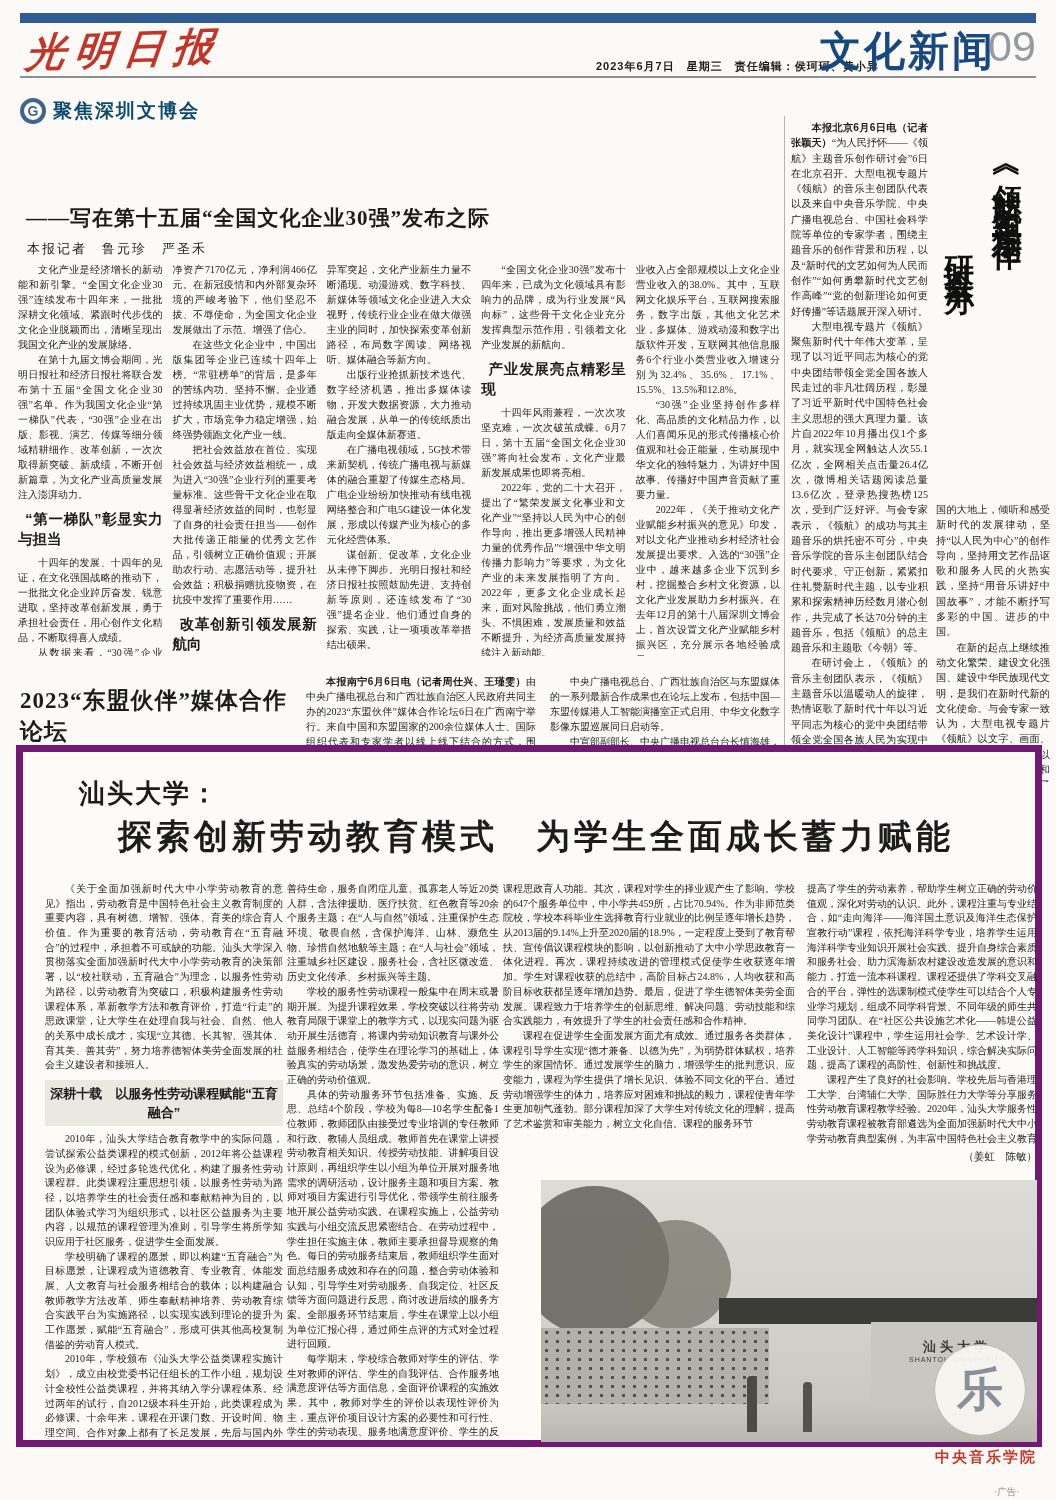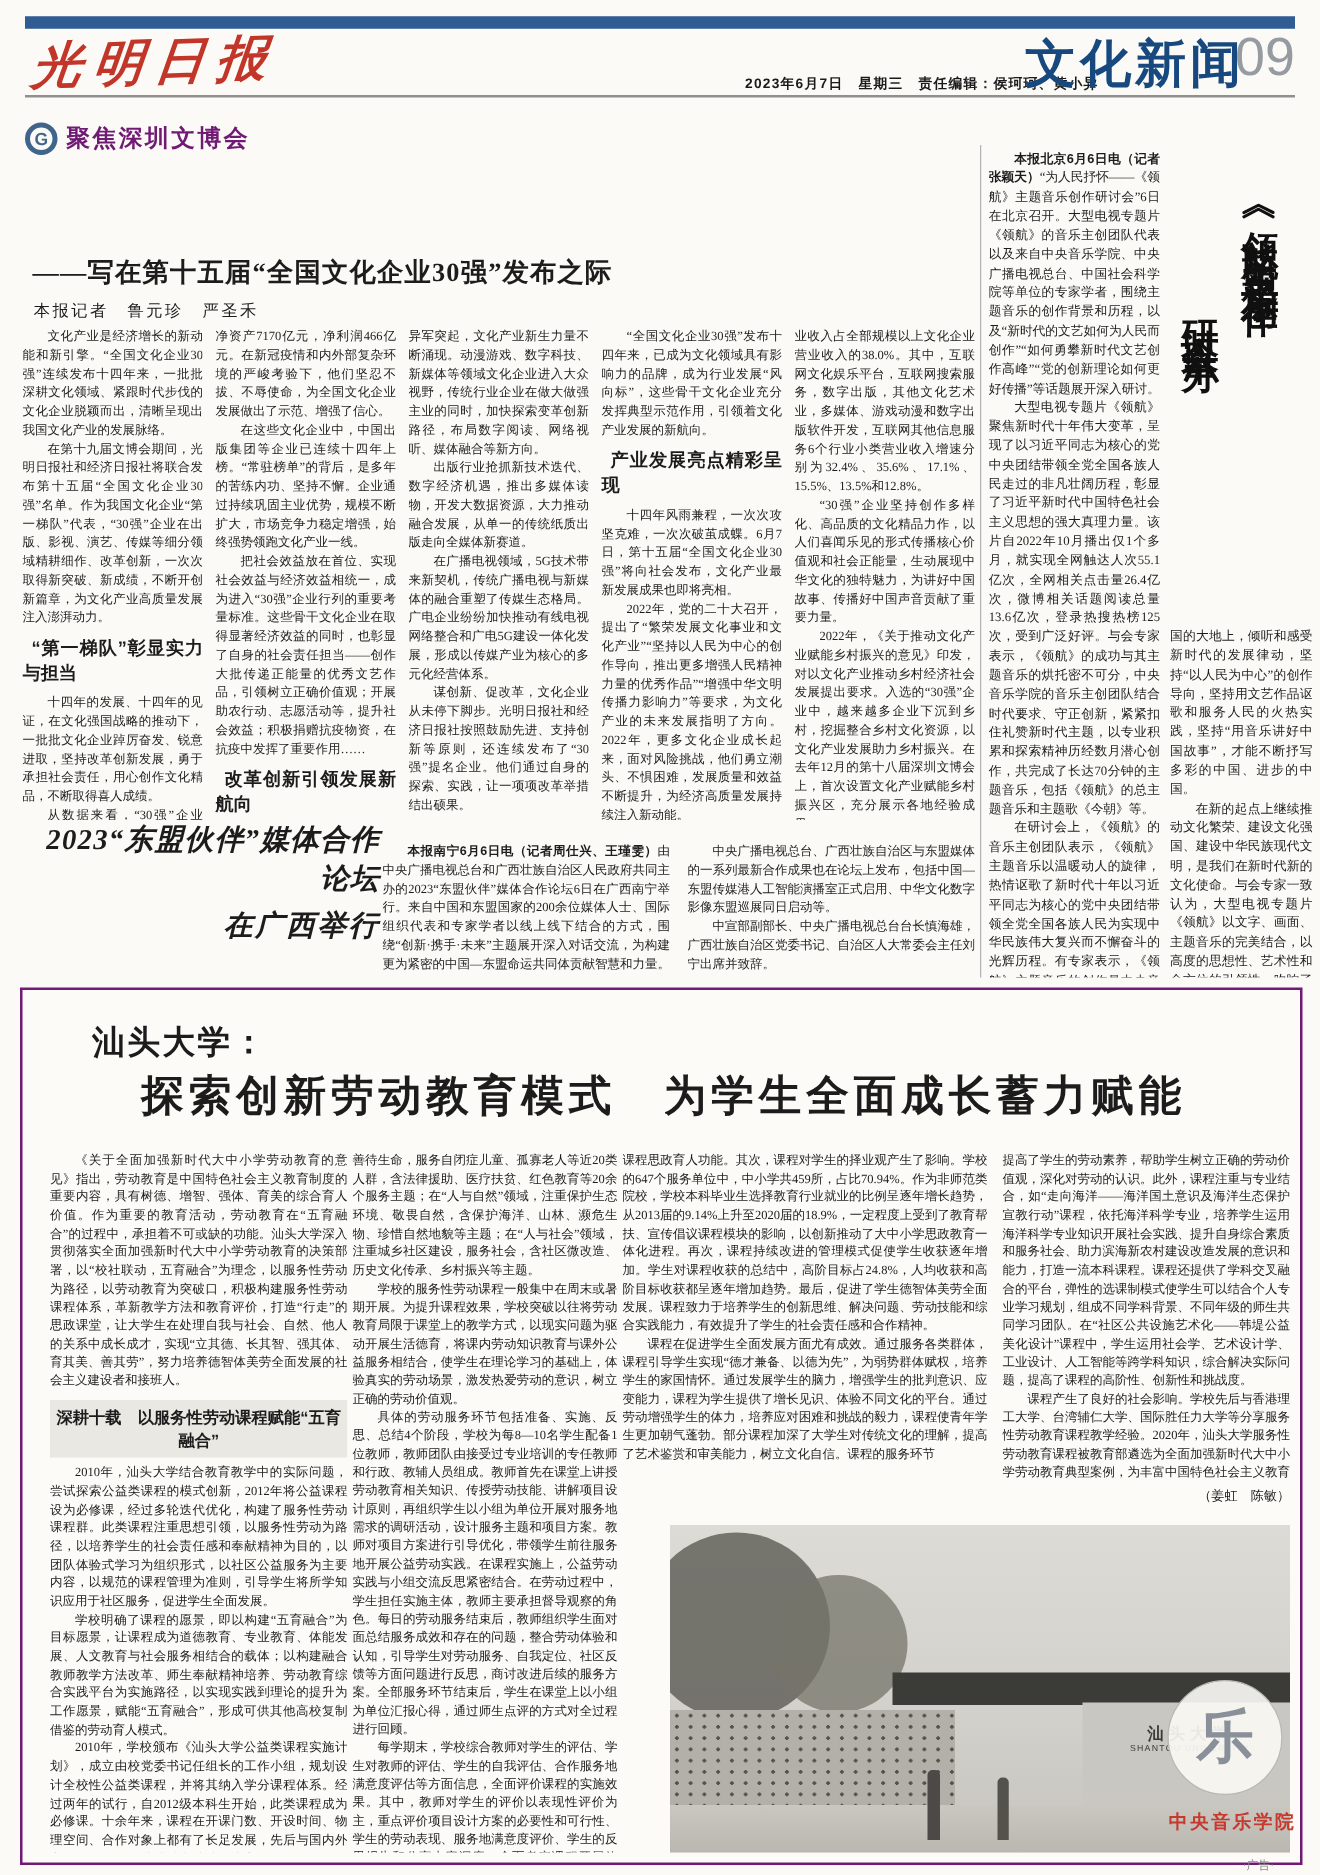--- a/index.html
+++ b/index.html
@@ -22,59 +22,59 @@
     letter-spacing:3px; font-family:"Liberation Sans","DejaVu Sans",sans-serif;text-align:right; }
   .page-num { left:988px; top:22px; font-size:43px; color:#959ba1;
     font-family:"Liberation Sans","DejaVu Sans",sans-serif; }
   .header-rule { left:20px; top:76px; width:1016px; height:2px; background:#8f8f8f; }
 
   
   .badge { left:20px; top:98px; display:flex; align-items:center; gap:7px; }
   .badge-icon { width:26px; height:26px; border-radius:50%; border:4px solid #40658c;
     color:#40658c; font-weight:900; font-size:14px; line-height:18px; text-align:center;
     font-family:"Liberation Sans","DejaVu Sans",sans-serif; }
-  .badge-label { font-size:19px; font-weight:900; color:#701a75; letter-spacing:2px;
+  .badge-label { font-size:19px; font-weight:900; color:#0c4a6e; letter-spacing:2px;
     font-family:"Liberation Sans","DejaVu Sans",sans-serif; }
 
   
   .lead-headline { left:22px; top:126px; width:746px; font-size:43px; font-weight:900;
     letter-spacing:2px; white-space:nowrap; color:#111; }
   .lead-subtitle { left:26px; top:204px; font-size:21px; font-weight:700; letter-spacing:1px; }
   .lead-byline { left:27px; top:240px; font-size:13px; letter-spacing:2px; }
 
   .main-cols { left:18px; top:262px; width:762px; height:394px; display:flex; gap:10px; }
   .mcol { flex:1 1 0; font-size:10px; line-height:1.5; text-align:justify; overflow:hidden; }
   .para { margin:0; text-indent:2em; }
   .para.cont { text-indent:0; }
   .para b { font-family:"Liberation Sans","DejaVu Sans",sans-serif; font-weight:700; }
   .main-cols .subhead, .asean-cols .subhead {
     font-family:"Liberation Sans","DejaVu Sans",sans-serif; font-weight:700;
     font-size:14.5px; line-height:1.4; margin:7px 0 5px; text-indent:0.5em; }
 
   
-  .asean-head { left:20px; top:656px; width:284px; text-align:right;font-style:italic; }
+  .asean-head { left:20px; top:685px; width:284px; text-align:left; }
   .asean-head .l1 { font-size:23px; font-weight:900; letter-spacing:1px; }
   .asean-head .l2 { font-size:23px; font-weight:900; margin-top:7px; letter-spacing:2px; }
   .asean-cols { left:306px; top:674px; width:474px; height:112px; display:flex; gap:14px; }
   .acol { flex:1 1 0; font-size:10px; line-height:1.5; text-align:justify; overflow:hidden; }
 
   
   .vrule { left:784px; top:116px; width:1px; height:666px; background:#b3b3b3; }
   .lh-colA { left:791px; top:120px; width:137px; height:662px; font-size:10.2px;
     line-height:1.5; text-align:justify; overflow:hidden; }
   .lh-colB { left:936px; top:502px; width:114px; height:280px; font-size:10.2px;
     line-height:1.5; text-align:justify; overflow:hidden; }
   .vh { writing-mode:vertical-rl; font-size:30px; font-weight:600; letter-spacing:7px;
     color:#101010; font-family:"Liberation Serif","DejaVu Serif",serif; }
   .vh1 { left:986px; top:154px; height:346px; }
   .vh2 { left:938px; top:232px; height:240px; }
 
   
-  .bottom-box { left:16px; top:790px; width:1026px; height:702px;
-    border:2px solid #701a75; background:#fcfbf8; }
+  .bottom-box { left:16px; top:745px; width:1026px; height:702px;
+    border:7px solid #701a75; background:#fcfbf8; }
   .sb-kicker { left:56px; top:24px; font-size:26px; font-weight:900;
     font-family:"Liberation Sans","DejaVu Sans",sans-serif; letter-spacing:2px; }
   .sb-headline { left:0; top:62px; width:1026px; text-align:center; font-size:34px;
     font-weight:900; letter-spacing:4px; }
   .sbcol { font-size:10px; line-height:1.47; text-align:justify; overflow:hidden; }
   .sb-col1 { left:22px;  top:130px; width:238px; height:560px; }
   .sb-col2 { left:264px; top:130px; width:212px; height:560px; }
   .sb-col3 { left:480px; top:130px; width:292px; height:288px; }
   .sb-col4 { left:784px; top:130px; width:230px; height:264px; }
   .sb-byline { left:784px; top:398px; width:230px; text-align:right; font-size:10.5px; }

